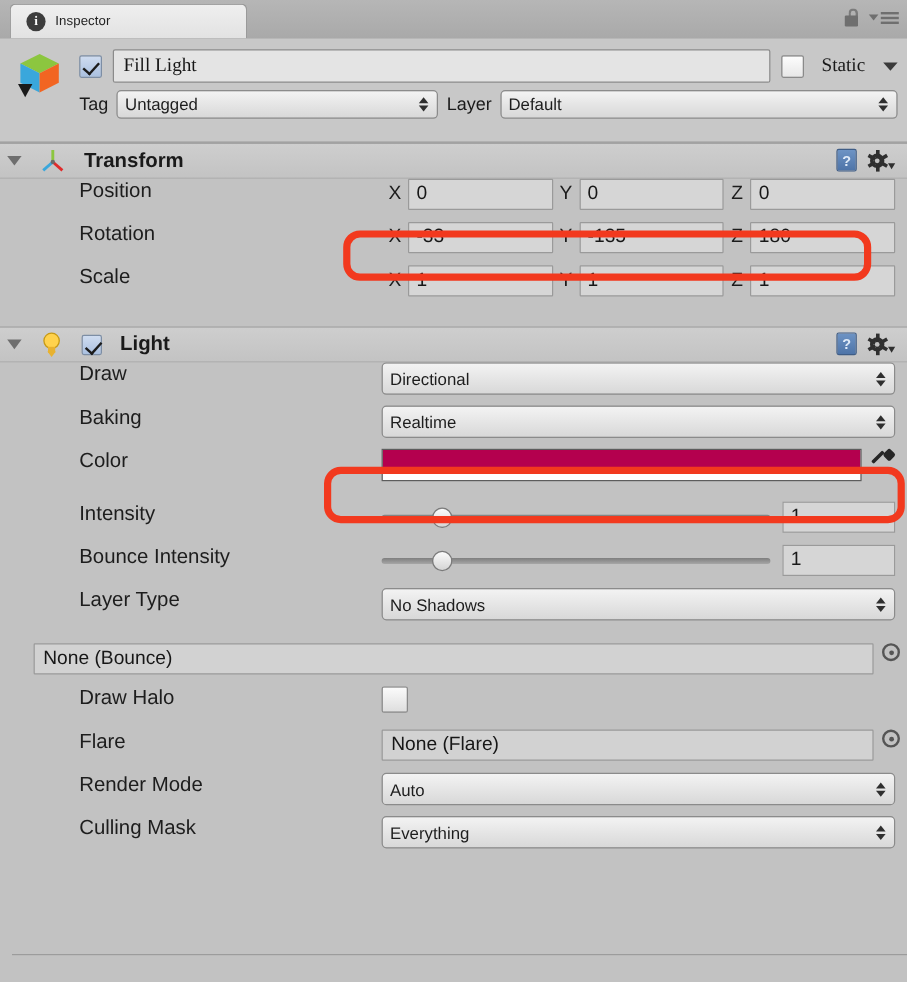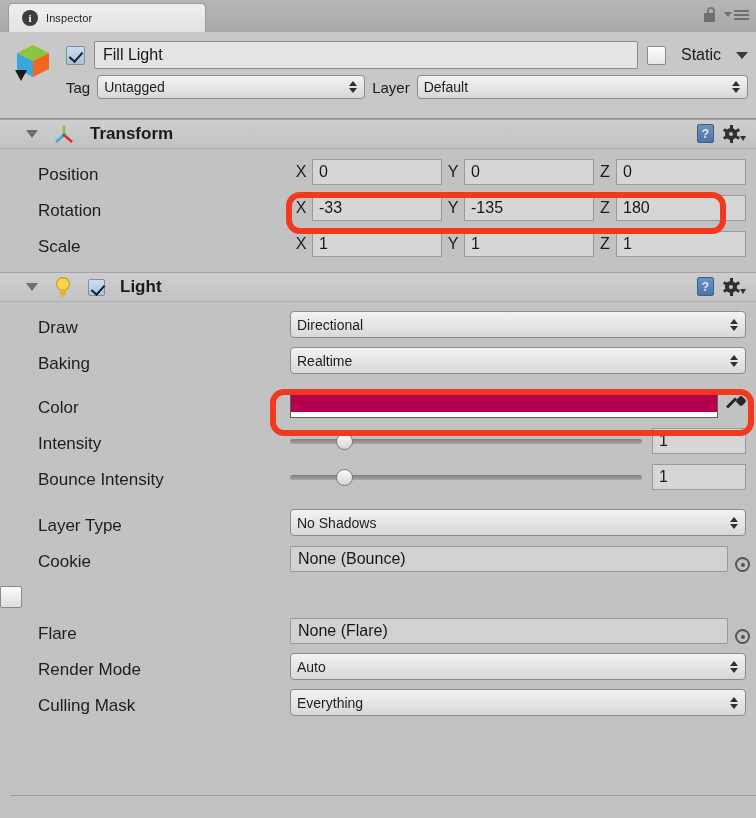--- a/index.html
+++ b/index.html
@@ -39,21 +39,21 @@
   .menu-icon .tri{width:0;height:0;border-left:4px solid transparent;
     border-right:4px solid transparent;border-top:5px solid #6f6f6f;}
   .menu-icon .bars{display:flex;flex-direction:column;gap:2px;}
   .menu-icon .bars i{display:block;width:15px;height:2px;background:#6f6f6f;}
 
   
   .objhead{position:absolute;left:0;top:32px;width:756px;height:86px;
     background:#c8c8c8;border-bottom:1px solid #8f8f8f;}
   .cube{position:absolute;left:11px;top:8px;width:44px;height:44px;}
   .namerow{position:absolute;left:66px;top:8px;right:8px;height:30px;
-    display:flex;align-items:center;gap:9px;}
+    display:flex;align-items:center;gap:9px;font-family:Liberation Serif, serif;}
   .chk{width:19px;height:19px;border:1px solid #8a8a8a;border-radius:2px;
     background:linear-gradient(#fdfdfd,#e7e7e7);position:relative;flex:none;
     box-sizing:border-box;}
   .chk.on{background:linear-gradient(#cfdcf0,#aac0e0);border-color:#7d8ea5;}
   .chk.on:after{content:"";position:absolute;left:5px;top:2px;
     width:6px;height:11px;border:solid #1c1c1c;border-width:0 2.6px 2.6px 0;
     transform:rotate(42deg);}
   .namefield{flex:1;height:28px;background:#e4e4e4;
     border:1px solid #8b8b8b;border-radius:2px;
     display:flex;align-items:center;padding:0 8px;box-sizing:border-box;
@@ -72,21 +72,21 @@
   .popup .updown{position:absolute;right:7px;top:50%;
     transform:translateY(-50%);display:flex;flex-direction:column;gap:2px;}
   .popup .updown .u{width:0;height:0;border-left:4px solid transparent;
     border-right:4px solid transparent;border-bottom:5px solid #2f2f2f;}
   .popup .updown .d{width:0;height:0;border-left:4px solid transparent;
     border-right:4px solid transparent;border-top:5px solid #2f2f2f;}
 
   
   .comp{position:absolute;left:0;width:756px;background:#c2c2c2;}
   .comphead{height:28px;display:flex;align-items:center;gap:15px;
-    padding-left:26px;position:relative;
+    padding-left:6px;position:relative;
     background:linear-gradient(#cecece,#c3c3c3);
     border-top:1px solid #a4a4a4;border-bottom:1px solid #b0b0b0;}
   .foldout{width:0;height:0;border-left:6px solid transparent;
     border-right:6px solid transparent;border-top:8px solid #6e6e6e;flex:none;}
   .comptitle{font-size:17px;font-weight:bold;color:#1a1a1a;}
   .head-right{position:absolute;right:10px;top:4px;display:flex;
     align-items:center;gap:9px;}
   .helpicon{width:17px;height:19px;border-radius:2px;
     background:linear-gradient(#6d93c4,#4e74a8);border:1px solid #3f5d86;
     color:#dfeaf8;font-size:12px;font-weight:bold;
@@ -98,21 +98,21 @@
   .gear i{position:absolute;left:6.5px;top:-1px;width:3px;height:18px;
     background:#2f2f2f;}
   .gear i.b{transform:rotate(60deg);}
   .gear i.c{transform:rotate(120deg);}
   .gear .hole{position:absolute;left:6px;top:6px;width:4px;height:4px;
     background:#c2c2c2;border-radius:50%;z-index:2;}
   .smalltri{width:0;height:0;border-left:3.5px solid transparent;
     border-right:3.5px solid transparent;border-top:5px solid #2f2f2f;
     align-self:flex-end;margin-bottom:1px;}
 
-  .row{height:36px;display:flex;align-items:flex-end;position:relative;}
+  .row{height:36px;display:flex;align-items:flex-start;position:relative;padding-left:28px;}
   .rlabel{width:290px;padding-left:38px;box-sizing:border-box;font-size:17px;
     color:#1d1d1d;}
   .axisgrp{display:flex;align-items:center;flex:1;padding-right:10px;gap:0;}
   .axis{display:flex;align-items:center;flex:1;}
   .axis .ax{width:22px;text-align:center;font-size:16px;color:#1c1c1c;flex:none;}
   .numfield{flex:1;height:26px;background:#d6d6d6;border:1px solid #9a9a9a;
     border-radius:1px;display:flex;align-items:center;padding:0 6px;
     box-sizing:border-box;font-size:16px;color:#171717;}
   .wide{flex:1;margin-right:10px;}
   .objfield{flex:1;height:26px;background:#d2d2d2;border:1px solid #9a9a9a;
@@ -381,27 +381,27 @@
       <span class="popup popwide">
         <span>No Shadows</span>
         <span class="updown">
             <i class="u"></i>
             <i class="d"></i>
           </span>
       </span>
     </div>
 
     <div class="row">
-      <span class="rlabel">Cookie</span>
       <span class="objfield">None (Bounce)</span>
       <span class="selcirc"></span>
     </div>
 
 
     <div class="row">
+      <span class="rlabel">Draw Halo</span>
       <span class="halochk"></span>
     </div>
 
     <div class="row">
       <span class="rlabel">Flare</span>
       <span class="objfield">None (Flare)</span>
       <span class="selcirc"></span>
     </div>
 
     <div class="row">

